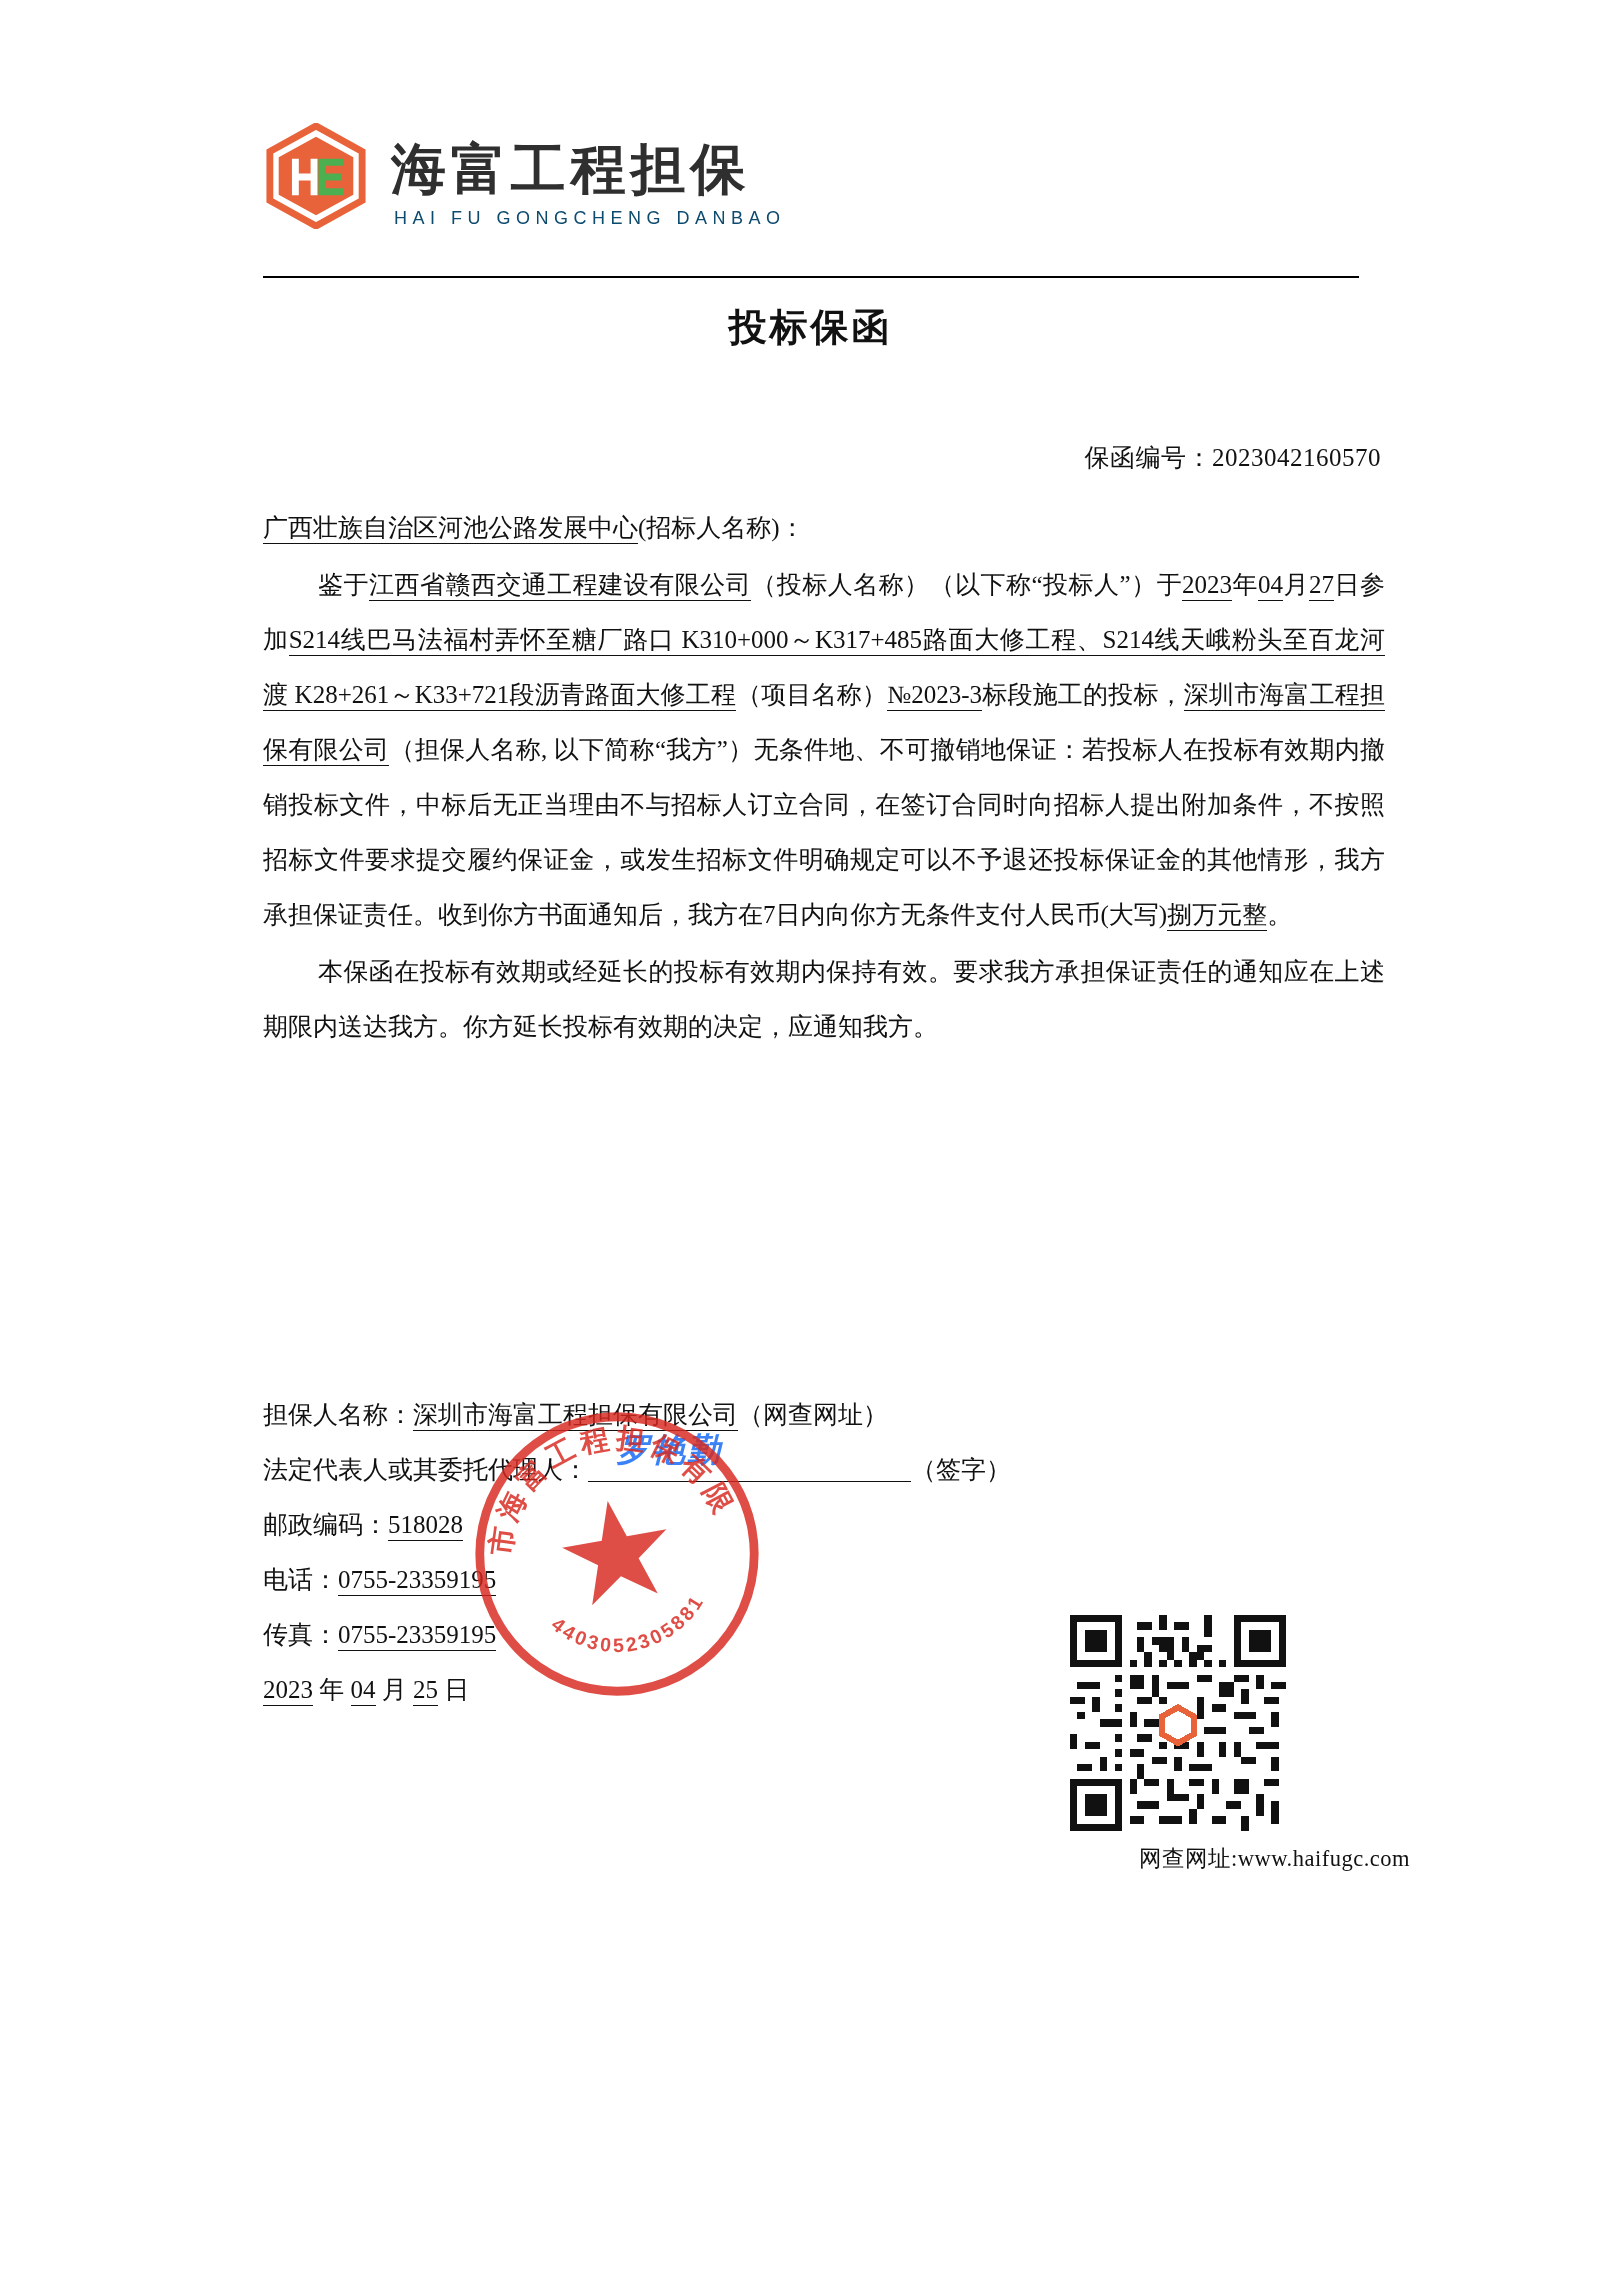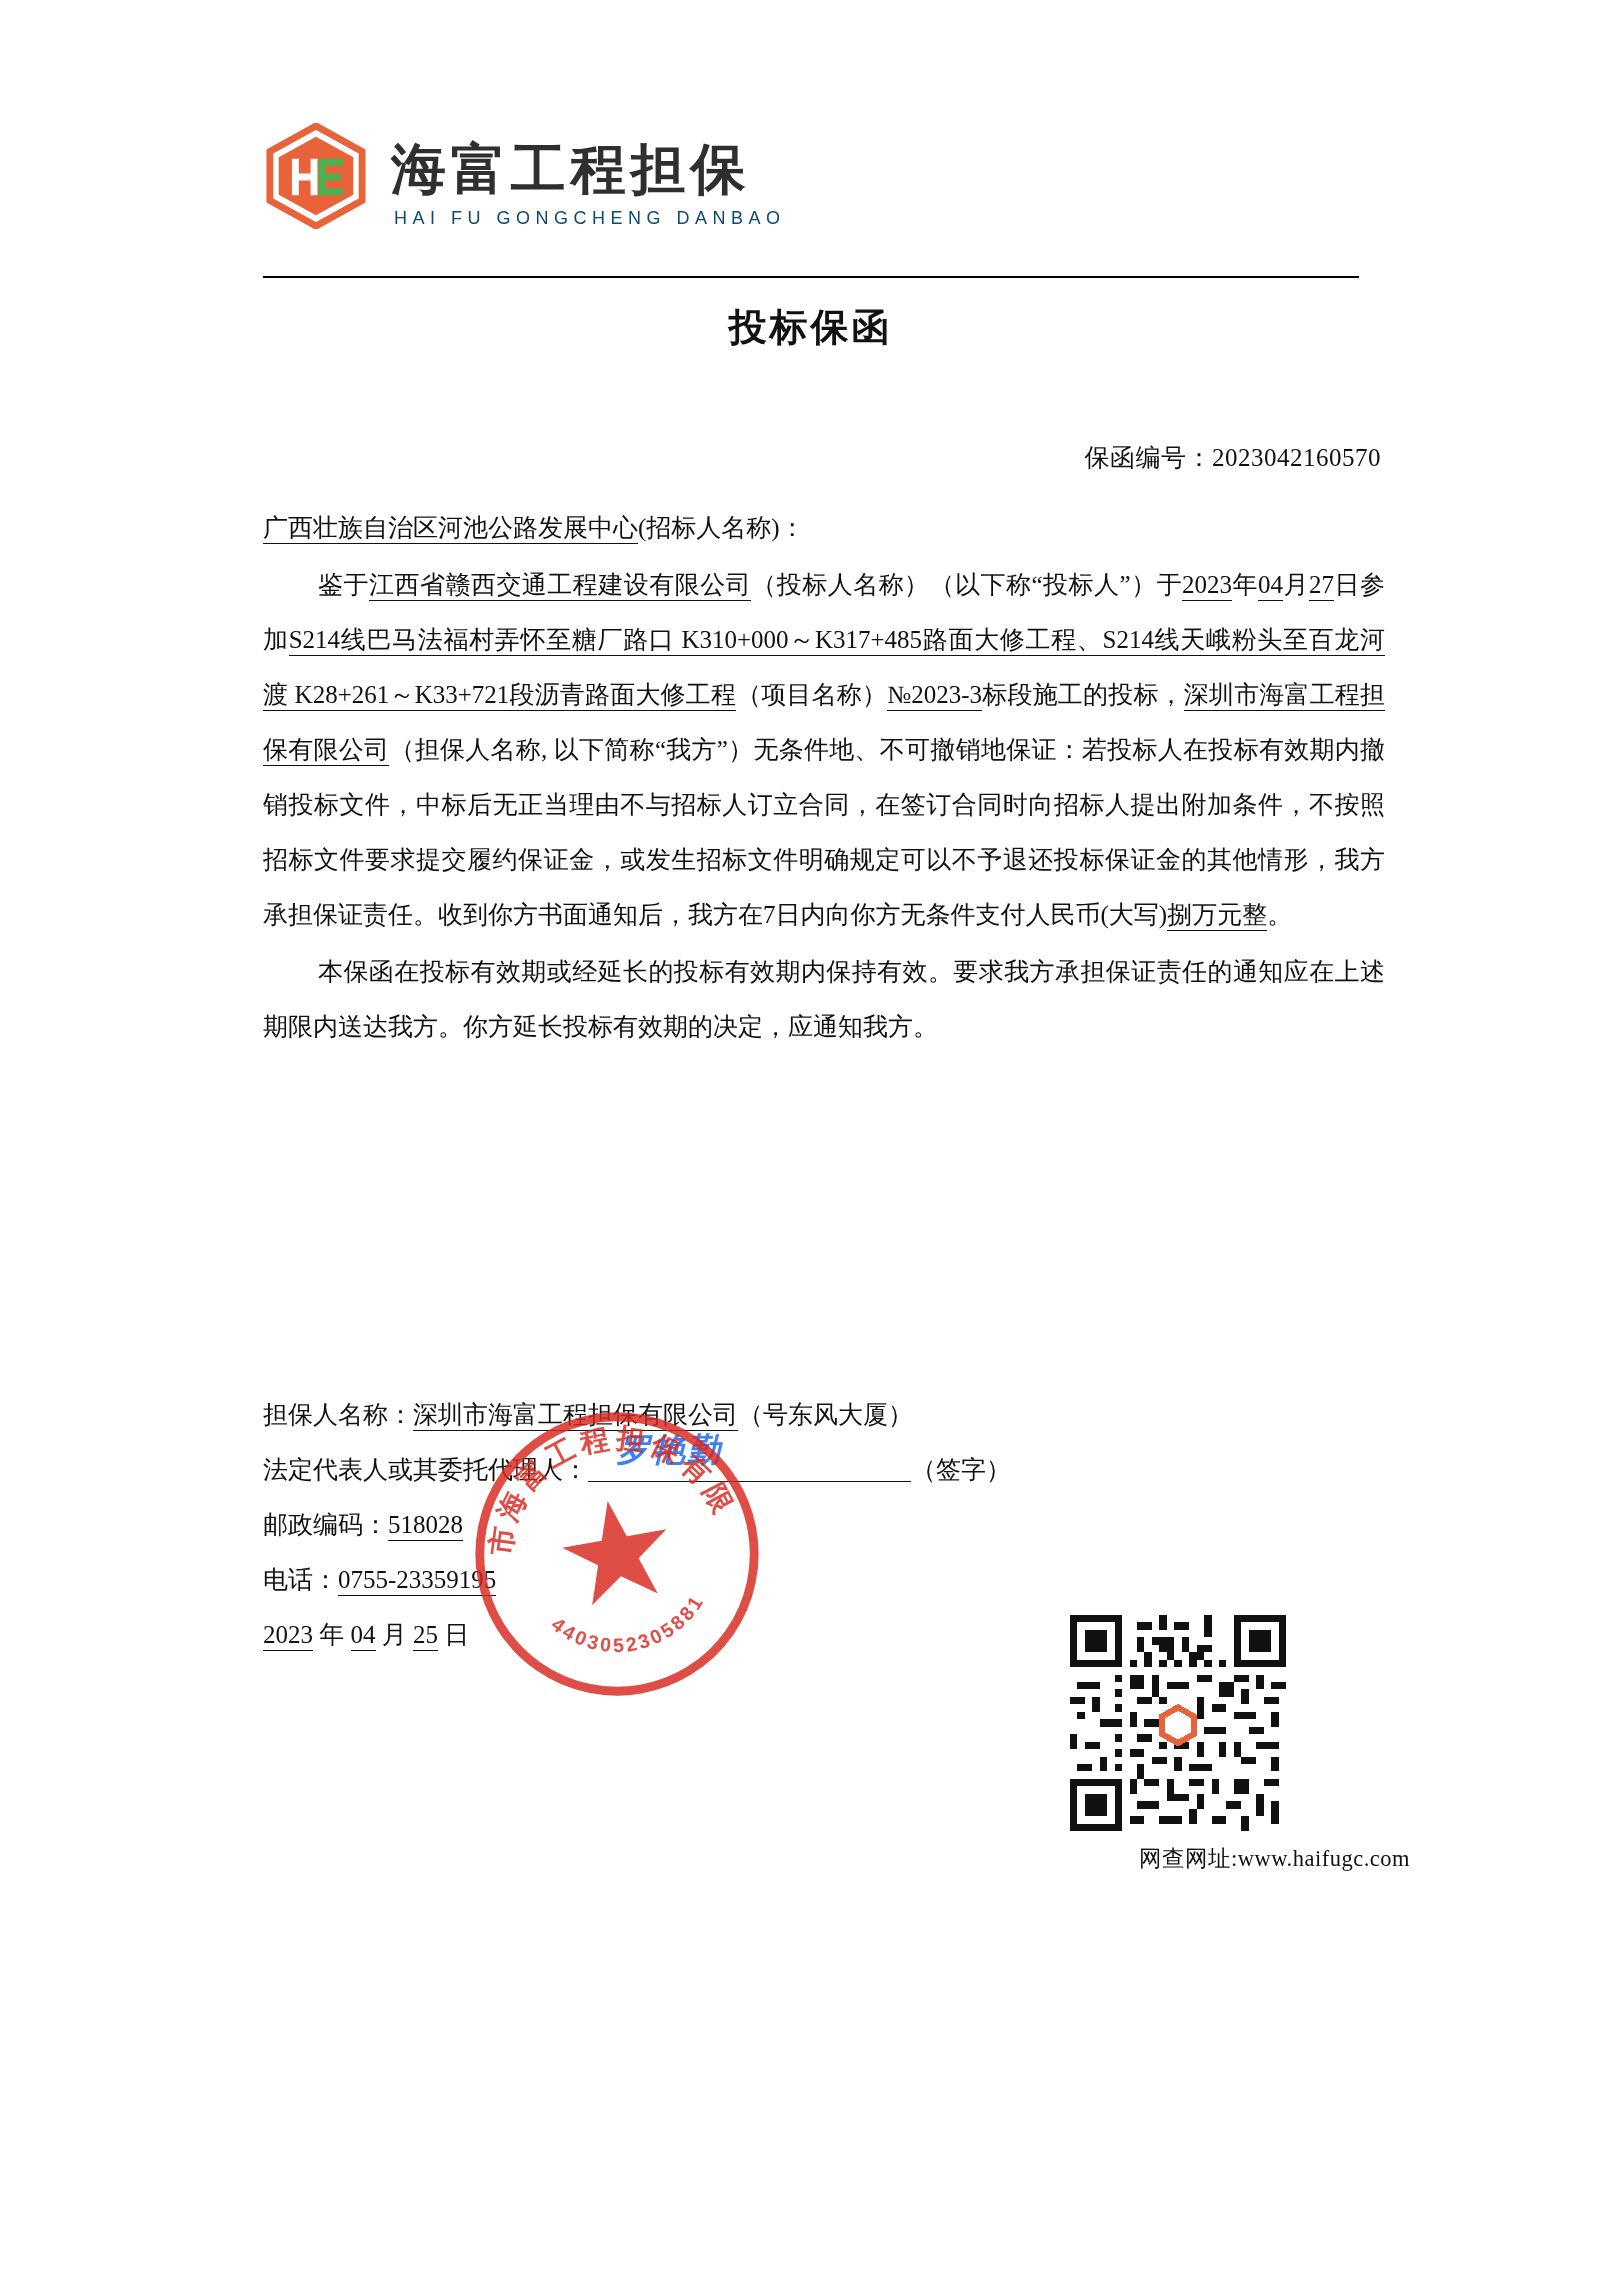--- a/index.html
+++ b/index.html
@@ -222,30 +222,33 @@
       <span>鉴于</span><span class="u">江西省赣西交通工程建设有限公司</span><span>（投标人名称）（以下称“投标人”）</span><span>于</span><span class="u">2023</span><span>年</span><span class="u">04</span><span>月</span><span class="u">27</span><span>日参加</span><span class="u">S214线巴马法福村弄怀至糖厂路口 K310+000～K317+485</span><span class="u">路面大修工程、S214线天峨粉头至百龙河渡 K28+261～K33+721段沥青路面大修</span><span class="u">工程</span><span>（项目名称）</span><span class="u">№2023-3</span><span>标段施工的投标，</span><span class="u">深圳市海富工程担保有限公司</span><span>（担</span><span>保人名称, 以下简称“我方”）无条件地、不可撤销地保证：若投标人在投标有</span><span>效期内撤销投标文件，中标后无正当理由不与招标人订立合同，在签订合同时向</span><span>招标人提出附加条件，不按照招标文件要求提交履约保证金，或发生招标文件明</span><span>确规定可以不予退还投标保证金的其他情形，我方承担保证责任。收到你方书面</span><span>通知后，我方在7日内向你方无条件支付人民币(大写)</span><span class="u">捌万元整</span><span>。</span>
     </div>
 
     <div class="para indent2">
       <span>本保函在投标有效期或经延长的投标有效期内保持有效。要求我方承担保</span><span>证责任的通知应在上述期限内送达我方。你方延长投标有效期的决定，应通知我</span><span>方。</span>
     </div>
   </div>
 
   <div class="sign-block">
     <div class="sign-line">
-      <span>担保人名称：</span><span class="u">深圳市海富工程担保有限公司</span><span>（号东风大厦）</span>
+      <span>担保人名称：</span><span class="u">深圳市海富工程担保有限公司</span><span>（网查网址）</span>
     </div>
     <div class="sign-line">
       <span>法定代表人或其委托代理人：</span><span class="sig-gap"><span class="handwriting">罗艳勤</span></span><span>（签字）</span>
     </div>
     <div class="sign-line">
       <span>邮政编码：</span><span class="u">518028</span>
     </div>
     <div class="sign-line">
       <span>电话：</span><span class="u">0755-23359195</span>
+    </div>
+    <div class="sign-line">
+      <span>传真：</span><span class="u">0755-23359195</span>
     </div>
     <div class="sign-line">
       <span class="u">2023</span>
       <span>年</span>
       <span class="u">04</span>
       <span>月</span>
       <span class="u">25</span>
       <span>日</span>
     </div>
   </div>

